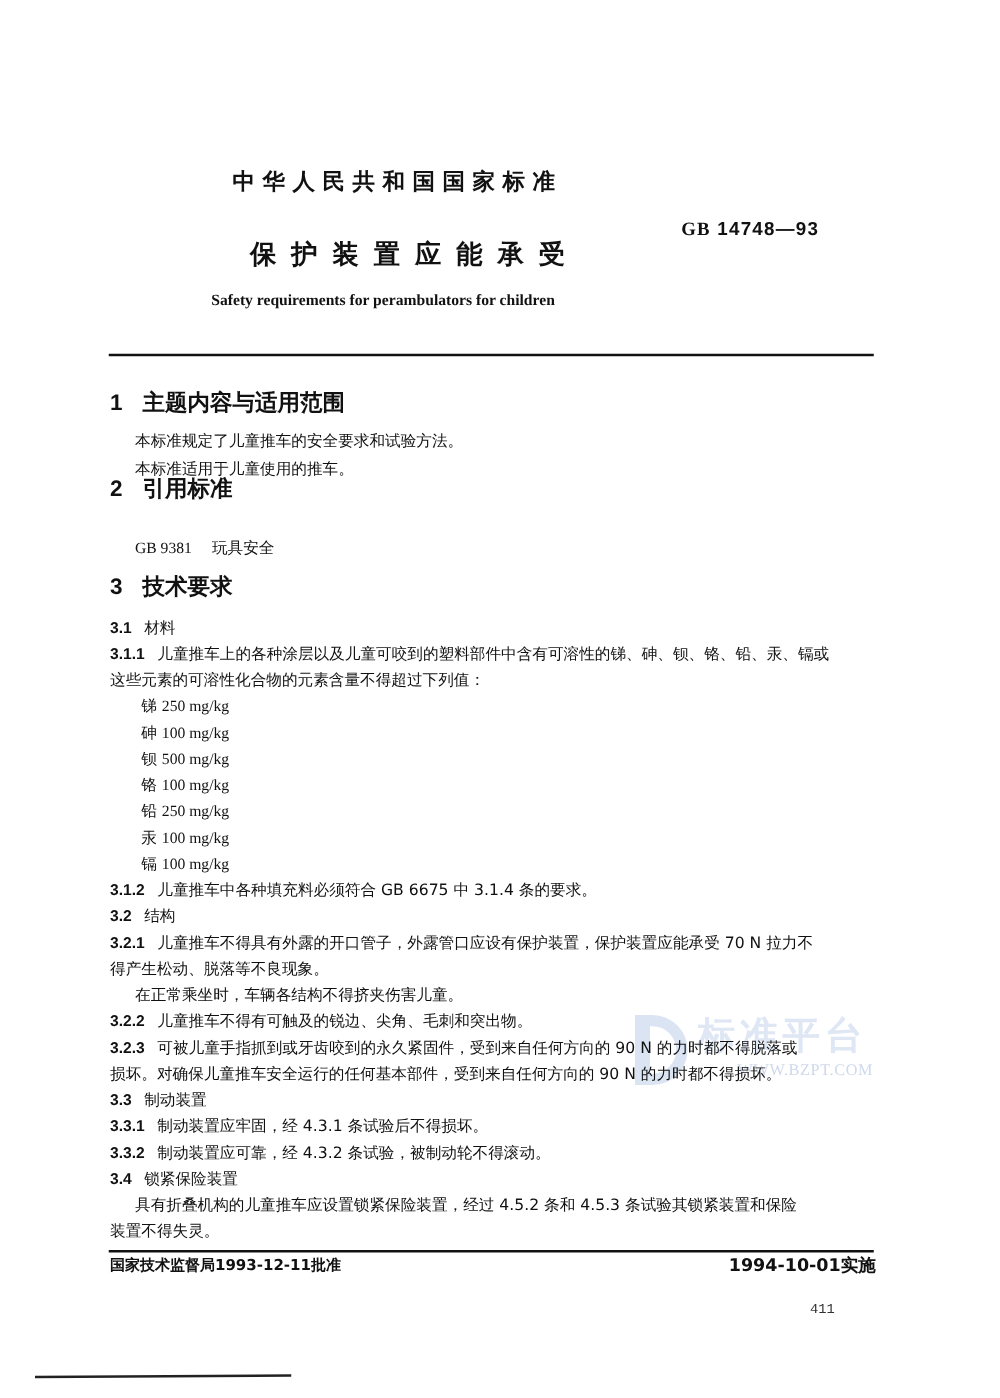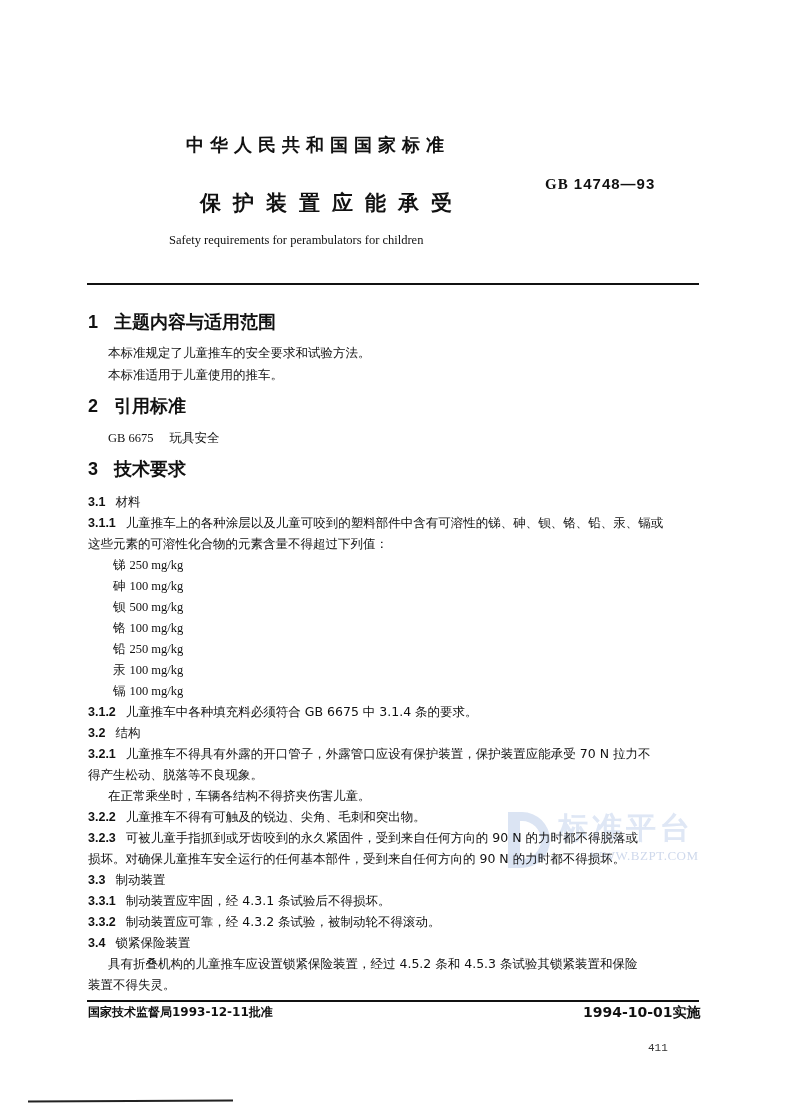--- a/index.html
+++ b/index.html
@@ -14,21 +14,21 @@
   }
   .std-code {
     left: 545px; top: 175px; font-size: 15px; font-weight: bold; letter-spacing: 1px;
     font-family: "Liberation Sans", sans-serif;
   }
   .std-code .gb { font-family: "Liberation Serif", serif; font-weight: bold; }
   .title-cn {
     left: 200px; top: 189px; font-size: 21px; font-weight: bold; letter-spacing: 12px;
   }
   .title-en {
-    left: 169px; top: 233px; font-size: 12.5px; font-weight: normal;
+    left: 169px; top: 233px; font-size: 12.5px; font-weight: bold;
     font-family: "Liberation Serif", serif;
   }
   .rule { position: absolute; height: 0; border-top: 2px solid #111; }
   .rule-top { left: 87px; top: 283px; width: 612px; }
   .rule-bottom { left: 87px; top: 1000px; width: 612px; }
   .rule-page { left: 28px; top: 1100px; width: 205px; border-top: 2px solid #222; transform: rotate(-0.3deg); }
 
   .ln { position: absolute; left: 88px; font-size: 12.5px; line-height: 18px; white-space: nowrap; }
   .ln.ind { left: 108px; }
   .ln.ind2 { left: 113px; }
@@ -68,25 +68,25 @@
 <div class="abs title-en">Safety requirements for perambulators for children</div>
 
 <div class="rule rule-top"></div>
 
 <div class="ln h1" style="top:313px">
   <span class="num">1</span><span>主题内容与适用范围</span>
 </div>
 <div class="ln ind" style="top:344px">本标准规定了儿童推车的安全要求和试验方法。</div>
 <div class="ln ind" style="top:366px">本标准适用于儿童使用的推车。</div>
 
-<div class="ln h1" style="top:397px">
+<div class="ln h1" style="top:382px">
   <span class="num">2</span><span>引用标准</span>
 </div>
 <div class="ln ind" style="top:429px">
-  <span class="serif">GB 6675</span><span style="display:inline-block;width:16px"></span><span>玩具安全</span>
+  <span class="serif">GB 9381</span><span style="display:inline-block;width:16px"></span><span>玩具安全</span>
 </div>
 
 <div class="ln h1" style="top:460px">
   <span class="num">3</span><span>技术要求</span>
 </div>
 
 <div class="ln" style="top:493px">
   <span class="num">3.1</span><span>材料</span>
 </div>
 <div class="ln" style="top:514px">

